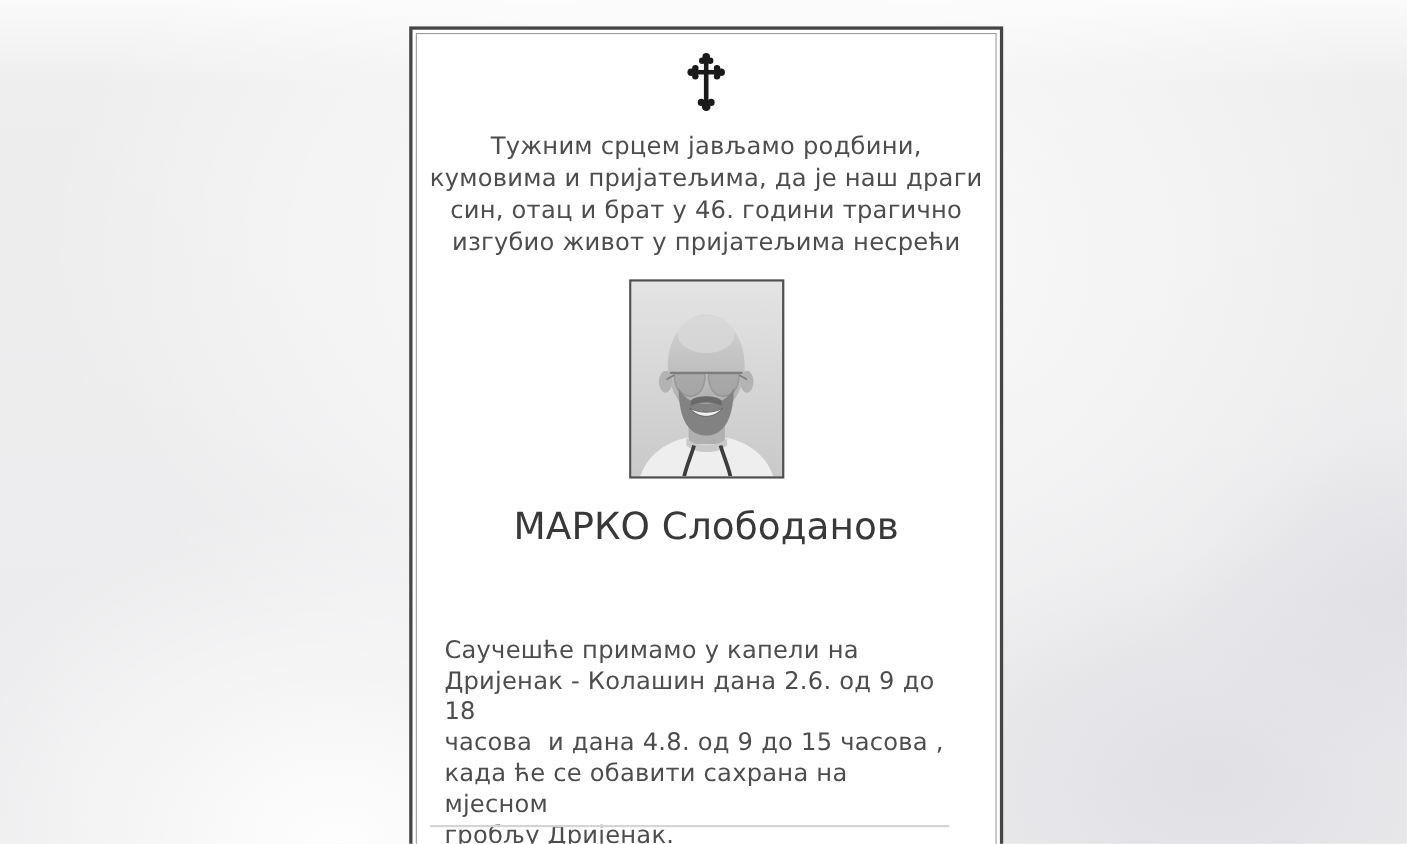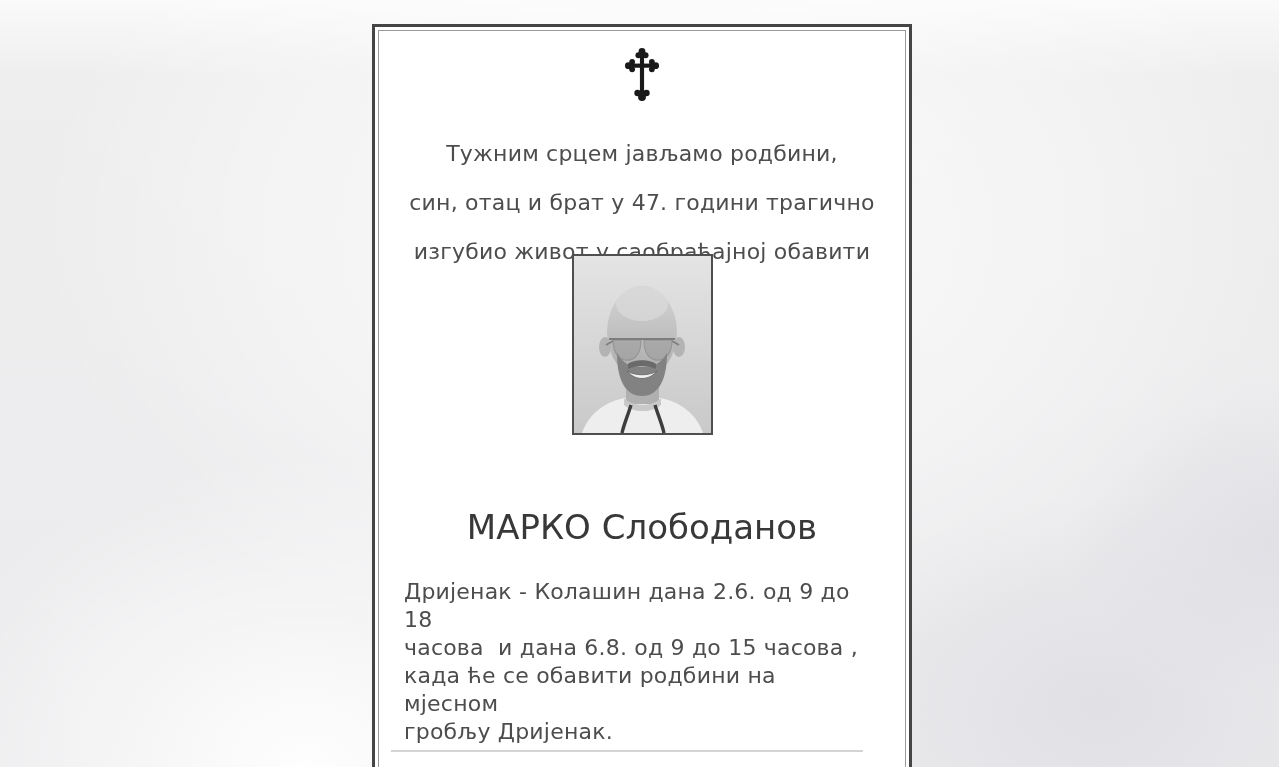--- a/index.html
+++ b/index.html
@@ -45,21 +45,21 @@
     position: absolute;
     top: 88px;
     left: 0;
     width: 100%;
     text-align: center;
     font-size: 22px;
     line-height: 29px;
     color: #4d4d4d;
     letter-spacing: 0.2px;
   }
-  .intro .line { display: block; white-space: pre-wrap; margin-top: 20px; }
+  .intro .line { display: block; white-space: pre-wrap; }
 
   .photo-frame {
     position: absolute;
     top: 223px;
     left: 50%;
     margin-left: -70px;
     width: 141px;
     height: 181px;
     border: 2px solid #4f4f4f;
     background: #d9d9d9;
@@ -70,21 +70,20 @@
   .name {
     position: absolute;
     top: 429px;
     left: 0;
     width: 100%;
     text-align: center;
     font-size: 34px;
     line-height: 39px;
     font-weight: 400;
     color: #383838;
-    margin-top: 48px;
   }
   .name .line { display: block; white-space: nowrap; }
 
   .details {
     position: absolute;
     top: 547px;
     left: 25px;
     width: 462px;
     text-align: left;
     font-size: 22px;
@@ -128,22 +127,23 @@
 
           <circle cx="17" cy="47.2" r="3.8"></circle>
           <circle cx="12.7" cy="43.4" r="3.1"></circle>
           <circle cx="21.3" cy="43.4" r="3.1"></circle>
         </g>
       </svg>
     </div>
 
     <p class="intro">
       <span class="line">Тужним срцем јављамо родбини,</span>
-      <span class="line">син, отац и брат у 47. години трагично</span>
-      <span class="line">изгубио живот у саобраћајној обавити</span>
+      <span class="line">кумовима и пријатељима, да је наш драги</span>
+      <span class="line">син, отац и брат у 46. години трагично</span>
+      <span class="line">изгубио живот у пријатељима несрећи</span>
     </p>
 
     <div class="photo-frame">
       <svg viewBox="0 0 137 177" xmlns="http://www.w3.org/2000/svg">
         <defs>
           <linearGradient id="pbg" x1="0" y1="0" x2="0" y2="1">
             <stop offset="0" stop-color="#e4e4e4"></stop>
             <stop offset="1" stop-color="#c9c9c9"></stop>
           </linearGradient>
           <linearGradient id="skin" x1="0" y1="0" x2="0" y2="1">
@@ -179,22 +179,23 @@
 
         <path d="M53,115 C61,125 75,125 83,115 C75,120 61,120 53,115 Z" fill="#f0f0f0" stroke="#5f5f5f" stroke-width="0.8"></path>
       </svg>
     </div>
 
     <h1 class="name">
       <span class="line">МАРКО Слободанов</span>
     </h1>
 
     <p class="details">
+      <span class="line">Саучешће примамо у капели на</span>
       <span class="line">Дријенак - Колашин дана 2.6. од 9 до 18</span>
-      <span class="line">часова  и дана 6.8. од 9 до 15 часова ,</span>
-      <span class="line">када ће се обавити родбини на  мјесном</span>
+      <span class="line">часова  и дана 4.8. од 9 до 15 часова ,</span>
+      <span class="line">када ће се обавити сахрана на  мјесном</span>
       <span class="line">гробљу Дријенак.</span>
     </p>
 
     <div class="divider"></div>
 
   </div>
 </div>
 
 </body></html>

